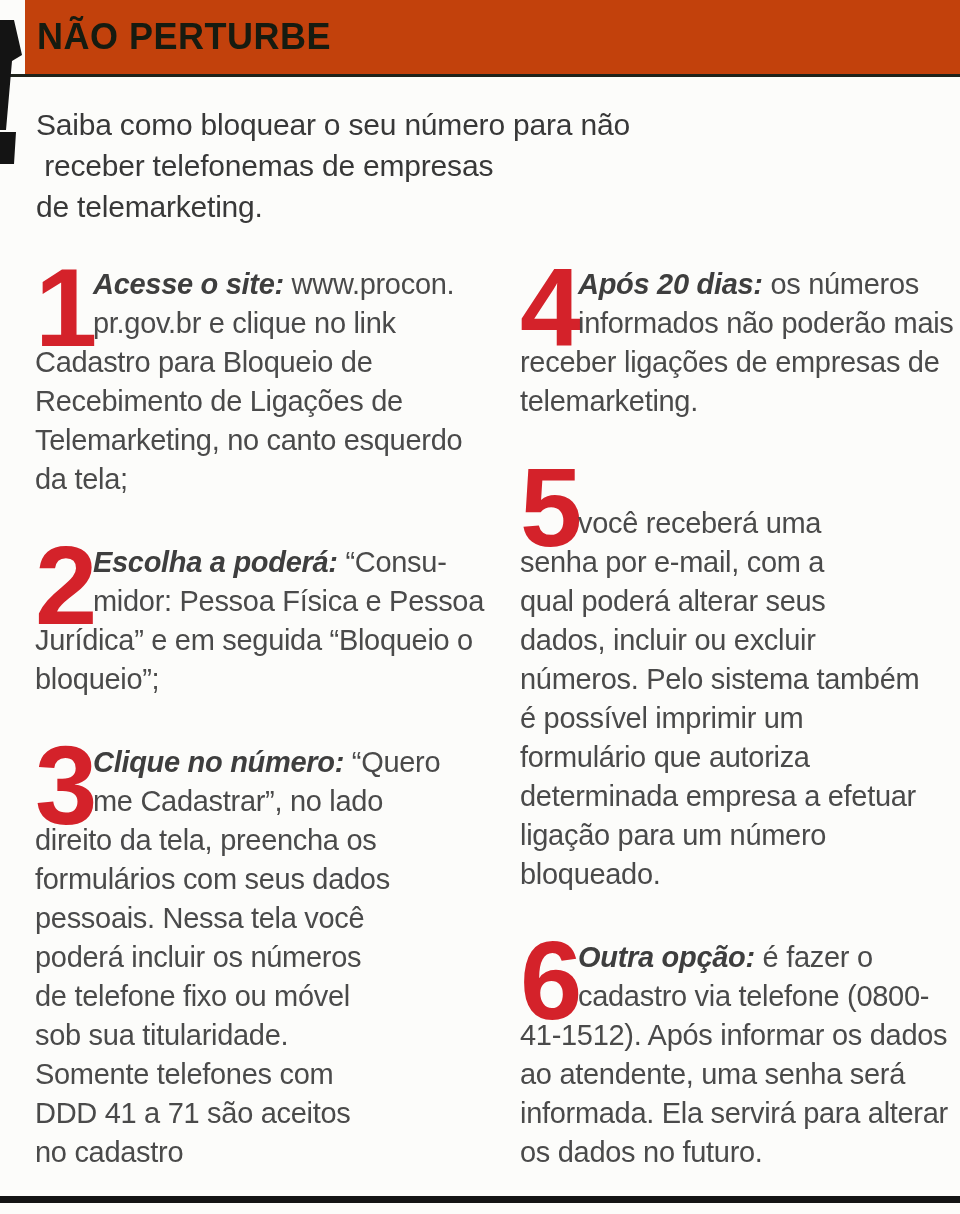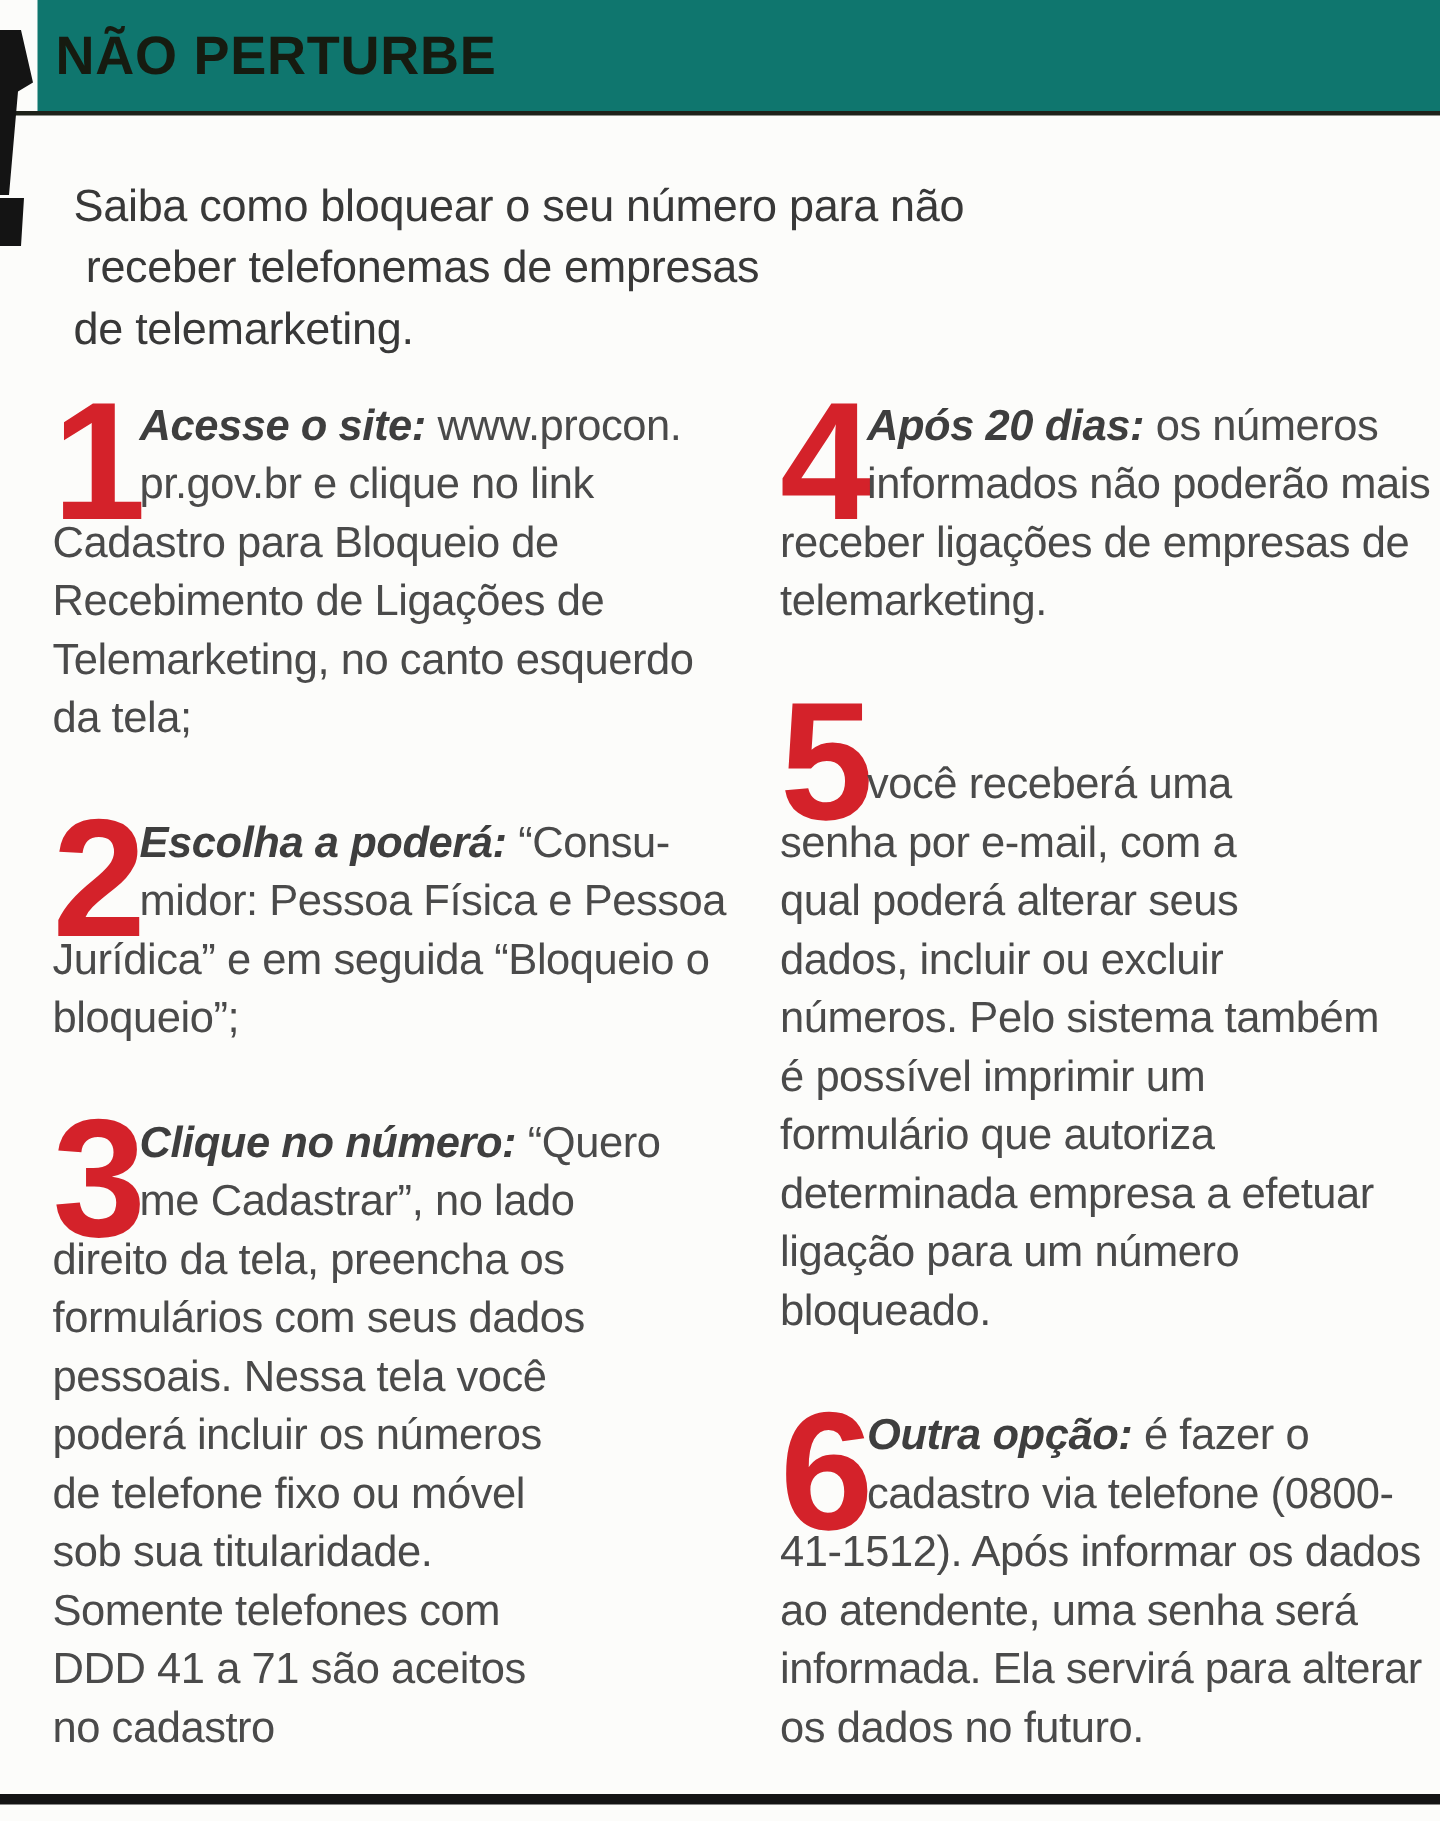--- a/index.html
+++ b/index.html
@@ -10,38 +10,38 @@
     overflow: hidden;
   }
   .page { position: relative; width: 960px; height: 1214px; }
 
   
   .z-glyph { position: absolute; left: 0; top: 0; z-index: 3; }
 
   
   .band {
     position: absolute; left: 25px; right: 0; top: 0; height: 74px;
-    background: #0f766e;
+    background: #c2410c;
   }
   .band-rule {
     position: absolute; left: 8px; right: 0; top: 74px; height: 3px;
     background: #1e221a; z-index: 2;
   }
   .title {
     position: absolute; left: 12px; top: 16px;
     margin: 0;
     font-size: 36px; font-weight: bold; color: #161b10;
     letter-spacing: 0.5px;
     white-space: pre;
   }
 
   
   .intro {
     position: absolute; left: 36px; top: 104px;
-    margin: 13px;
+    margin: 0;
     font-size: 30px; line-height: 41px; color: #383838;
     letter-spacing: -0.2px;
     white-space: pre;
   }
 
   
   .col { position: absolute; top: 265px; }
   .col-left  { left: 35px;  width: 470px; }
   .col-right { left: 520px; width: 438px; }
 

